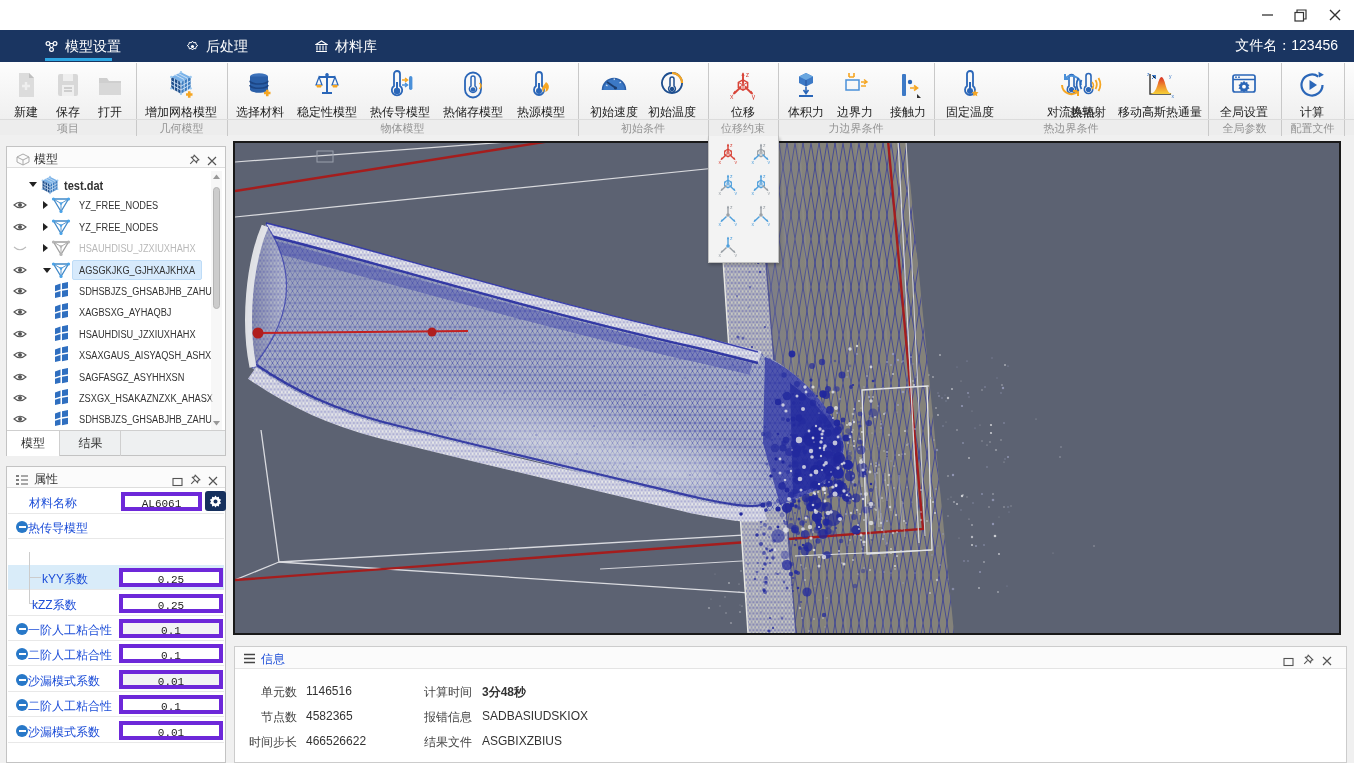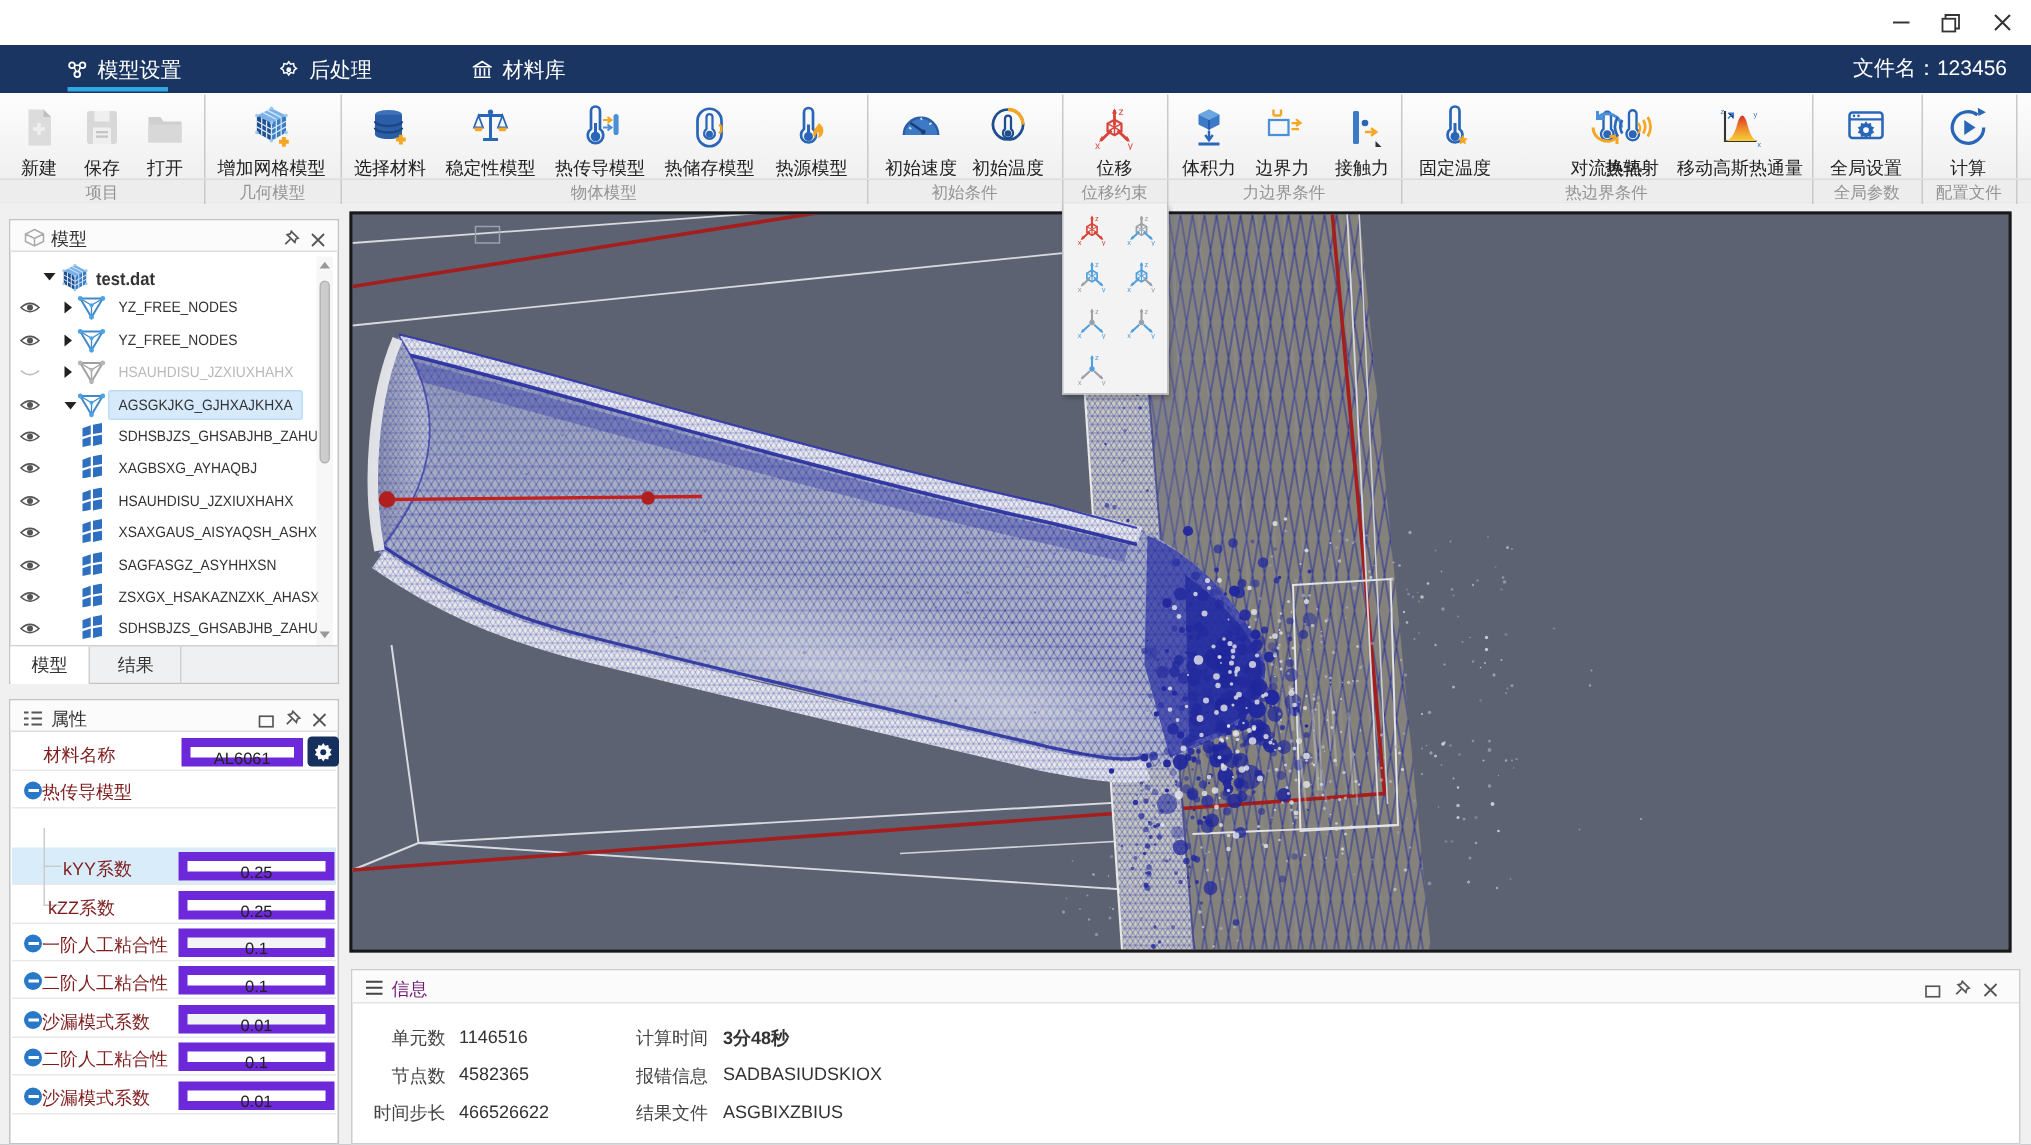--- a/index.html
+++ b/index.html
@@ -22,22 +22,22 @@
 .phead .pt{position:absolute;left:27px;top:4px;font-size:12px;color:#333;}
 .hicon{position:absolute;top:4px;}
 #modeltabs{position:absolute;left:0;bottom:0;right:0;height:25px;background:#eef0f1;border-top:1px solid #cfcfcf;}
 .mtab2{position:absolute;top:0;height:25px;font-size:12px;color:#333;text-align:center;line-height:24px;}
 .tree{position:absolute;left:0;top:22px;right:0;font-size:11px;color:#333;}
 .trow{position:absolute;left:0;width:100%;height:21px;}
 .trow .txt{position:absolute;left:79px;top:5px;white-space:nowrap;font-size:10px;transform:scaleX(0.92);transform-origin:left center;}
 .scrltrack{position:absolute;right:3px;top:24px;width:11px;height:260px;background:rgba(242,242,242,0.6);}
 .scrlthumb{position:absolute;right:5px;top:40px;width:7px;height:122px;background:#ccc;border:1px solid #b5b5b5;border-radius:4px;}
 .prow{position:absolute;left:1px;right:1px;height:25px;border-bottom:1px solid #e8e8e8;background:#fff;}
-.prow .lab{position:absolute;top:6px;font-size:12px;color:#7f1d1d;white-space:nowrap;}
-.pinput{position:absolute;left:111px;top:3px;width:104px;height:19px;border:6px solid #6d28d9;background:#fff;font-size:11px;color:#222;text-align:center;line-height:17px;}
+.prow .lab{position:absolute;top:6px;font-size:12px;color:#1d4ed8;white-space:nowrap;}
+.pinput{position:absolute;left:111px;top:3px;width:104px;height:19px;border:4px solid #6d28d9;background:#fff;font-size:11px;color:#222;text-align:center;line-height:17px;font-family:Liberation Mono, monospace;}
 .minus{position:absolute;left:8px;top:7px;width:12px;height:12px;border-radius:6px;background:#2878c8;}
 .minus:after{content:"";position:absolute;left:2.5px;top:5px;width:7px;height:2px;background:#fff;}
 #infopanel{position:absolute;left:234px;top:646px;width:1113px;height:117px;background:#fff;border:1px solid #ccc;}
 .irow{position:absolute;font-size:12px;color:#333;white-space:nowrap;}
 .ilab{position:absolute;text-align:right;width:70px;color:#444;}
 #viewport{position:absolute;left:233px;top:141px;width:1108px;height:494px;border:2px solid #191919;background:#5c6272;}
 #dropdown{position:absolute;left:708px;top:136px;width:71px;height:127px;background:#f3f3f3;border:1px solid #c0c0c0;border-top:none;box-shadow:1px 2px 3px rgba(0,0,0,.25);z-index:30;}
 </style></head><body>
 <div id="titlebar">
     <svg class="winbtn" style="right:70px;" width="34" height="30">
@@ -1792,21 +1792,21 @@
       <div class="minus"></div>
       <div class="lab" style="left:20px;">沙漏模式系数</div>
       <div class="pinput" style="">0.01</div>
     </div>
   </div>
 <div id="infopanel">
     <div style="position:absolute;left:0;top:0;right:0;height:22px;background:#fbfbfb;border-bottom:1px solid #e4e4e4;">
       <svg style="position:absolute;left:8px;top:6px;" width="13" height="11" viewBox="0 0 13 11">
         <path d="M1 1.5 h11 M1 5.5 h11 M1 9.5 h11" stroke="#444" stroke-width="1.3"></path>
       </svg>
-      <span style="position:absolute;left:26px;top:4px;font-size:12px;color:#701a75;">信息</span>
+      <span style="position:absolute;left:26px;top:4px;font-size:12px;color:#1d4ed8;">信息</span>
       <span style="position:absolute;right:52px;top:6px;"><svg width="11" height="10" viewBox="0 0 11 10">
           <rect x="1" y="1.5" width="9" height="7" fill="none" stroke="#555" stroke-width="1.1"></rect>
         </svg></span>
       <span style="position:absolute;right:32px;top:4px;"><svg width="11" height="11" viewBox="0 0 11 11">
           <path d="M5.2 1.2 L9.8 5.8 L8.2 6.4 L7.6 8.6 L2.4 3.4 L4.6 2.8 Z" fill="none" stroke="#555" stroke-width="1.1"></path>
           <path d="M4.6 6.4 L1.2 9.8" stroke="#555" stroke-width="1.1"></path>
         </svg></span>
       <span style="position:absolute;right:14px;top:5px;"><svg width="10" height="10" viewBox="0 0 10 10">
           <path d="M1 1 L9 9 M9 1 L1 9" stroke="#555" stroke-width="1.2"></path>
         </svg></span>

